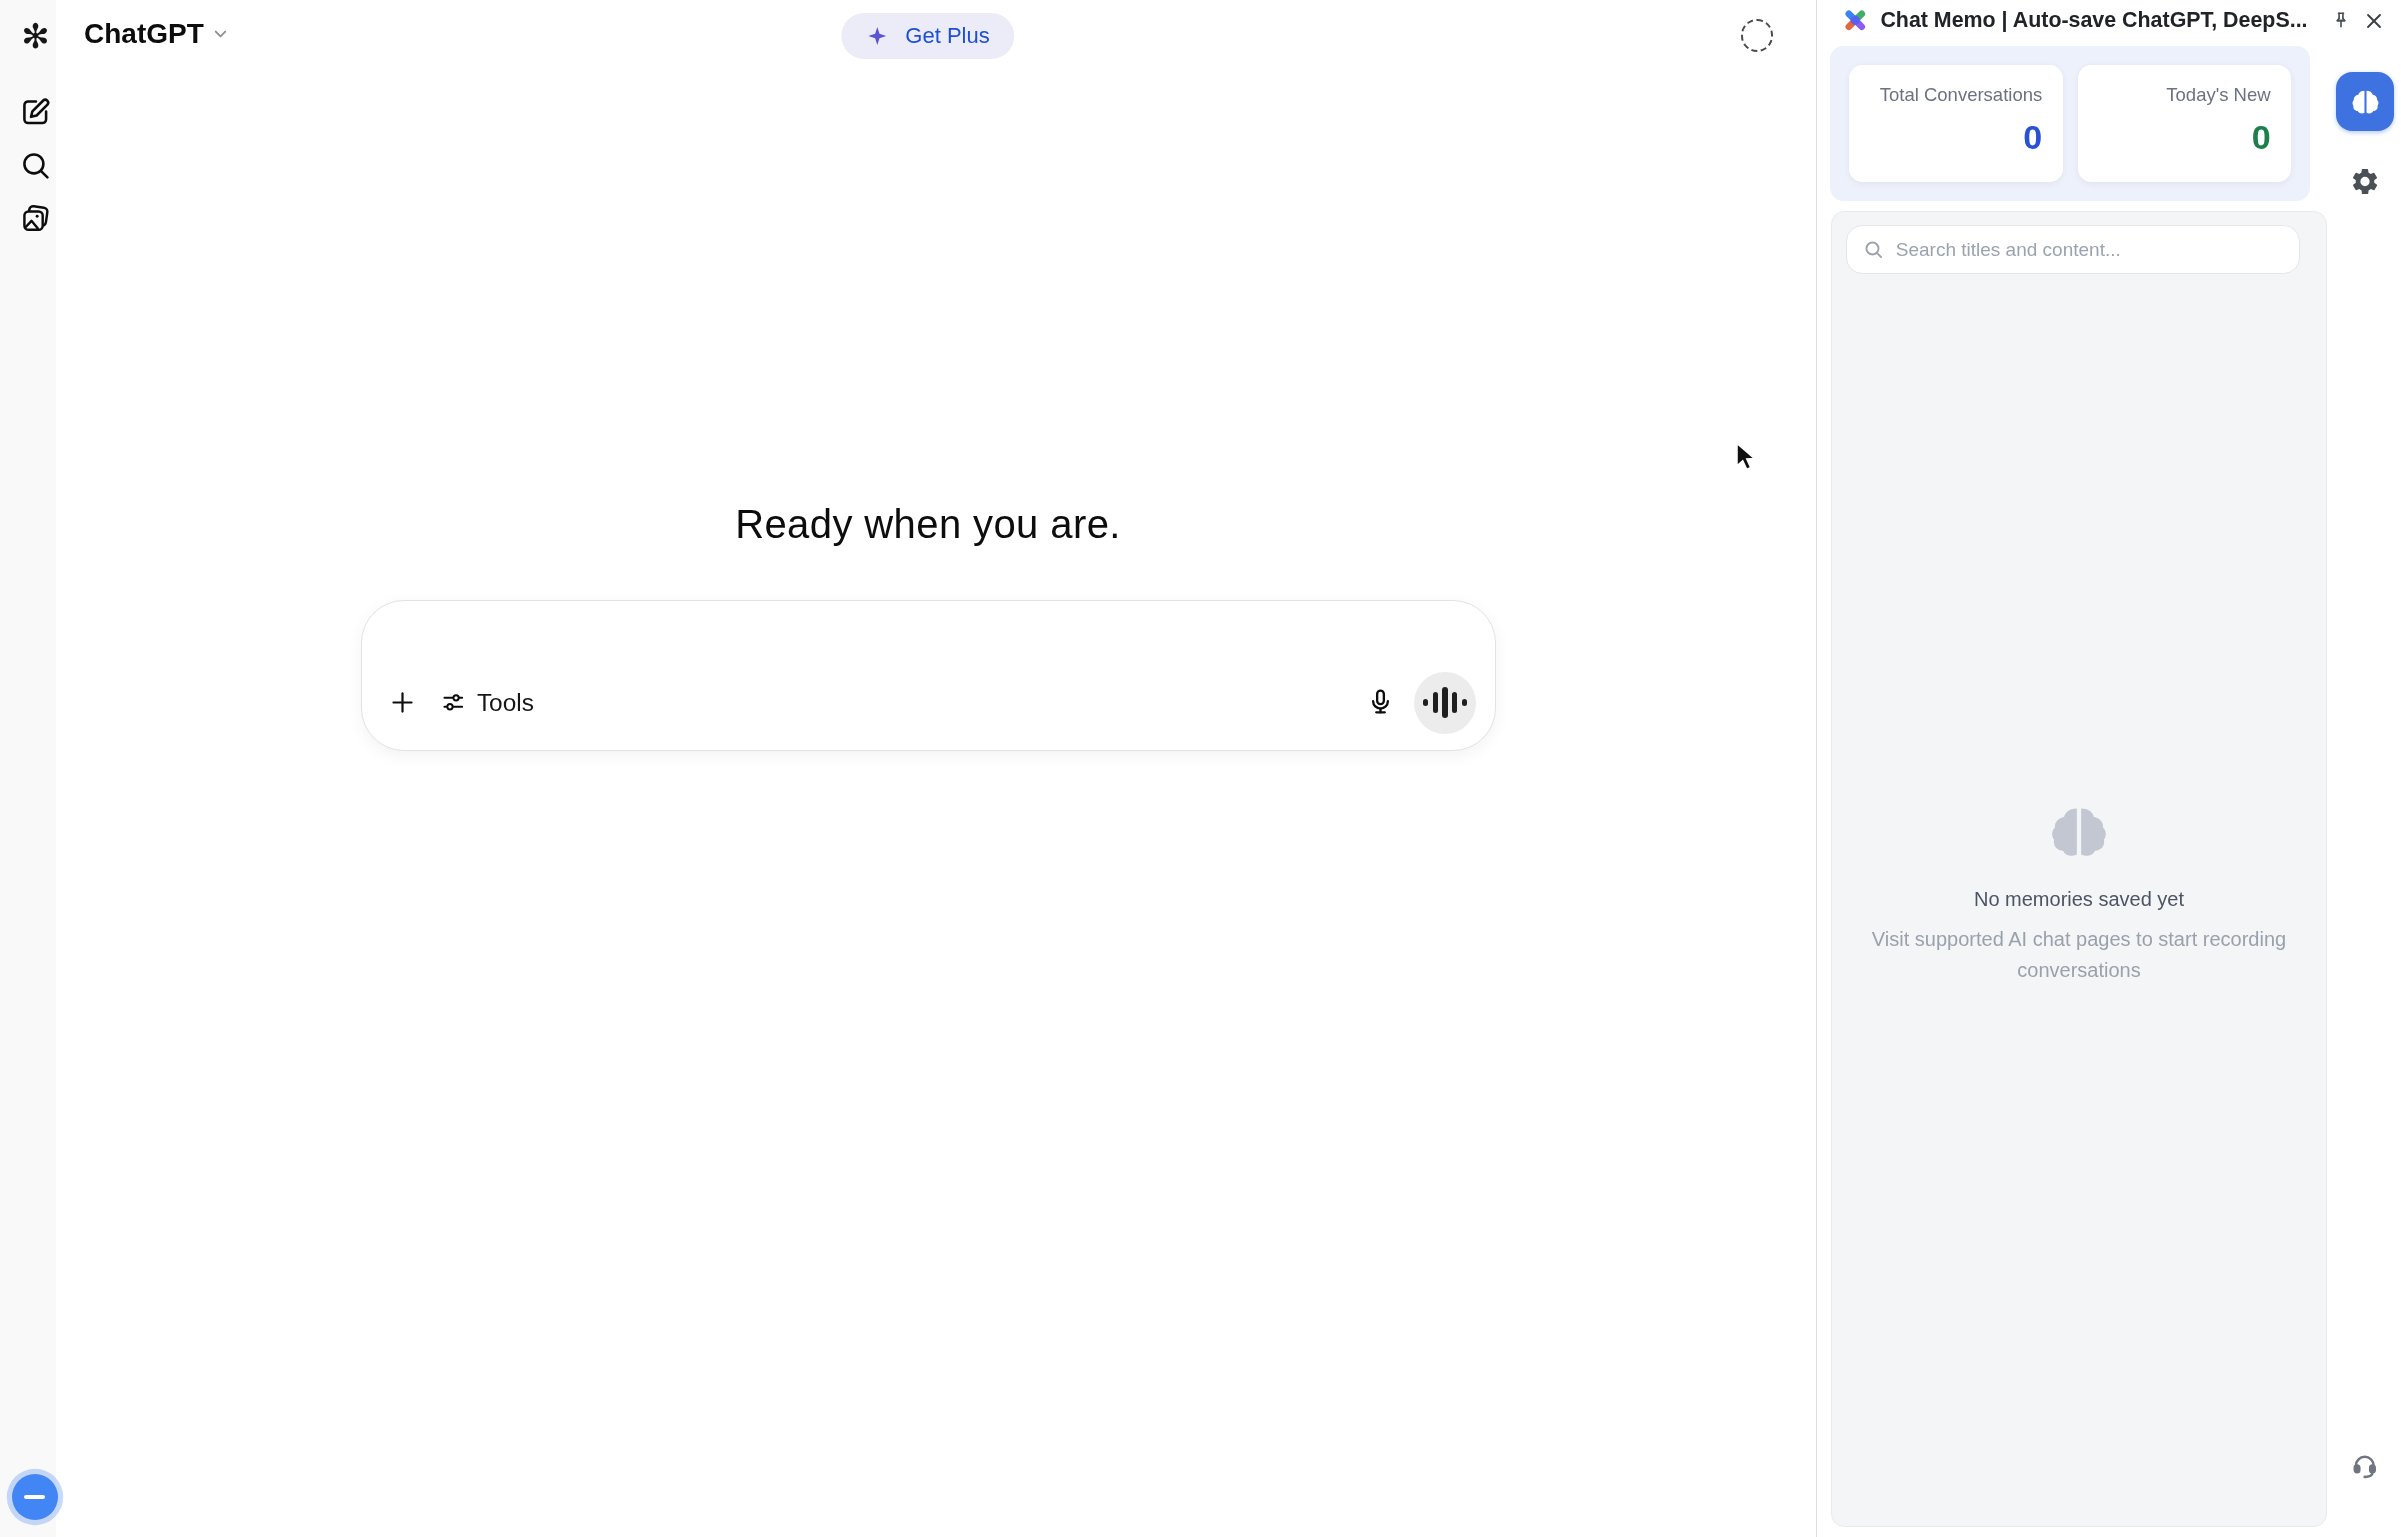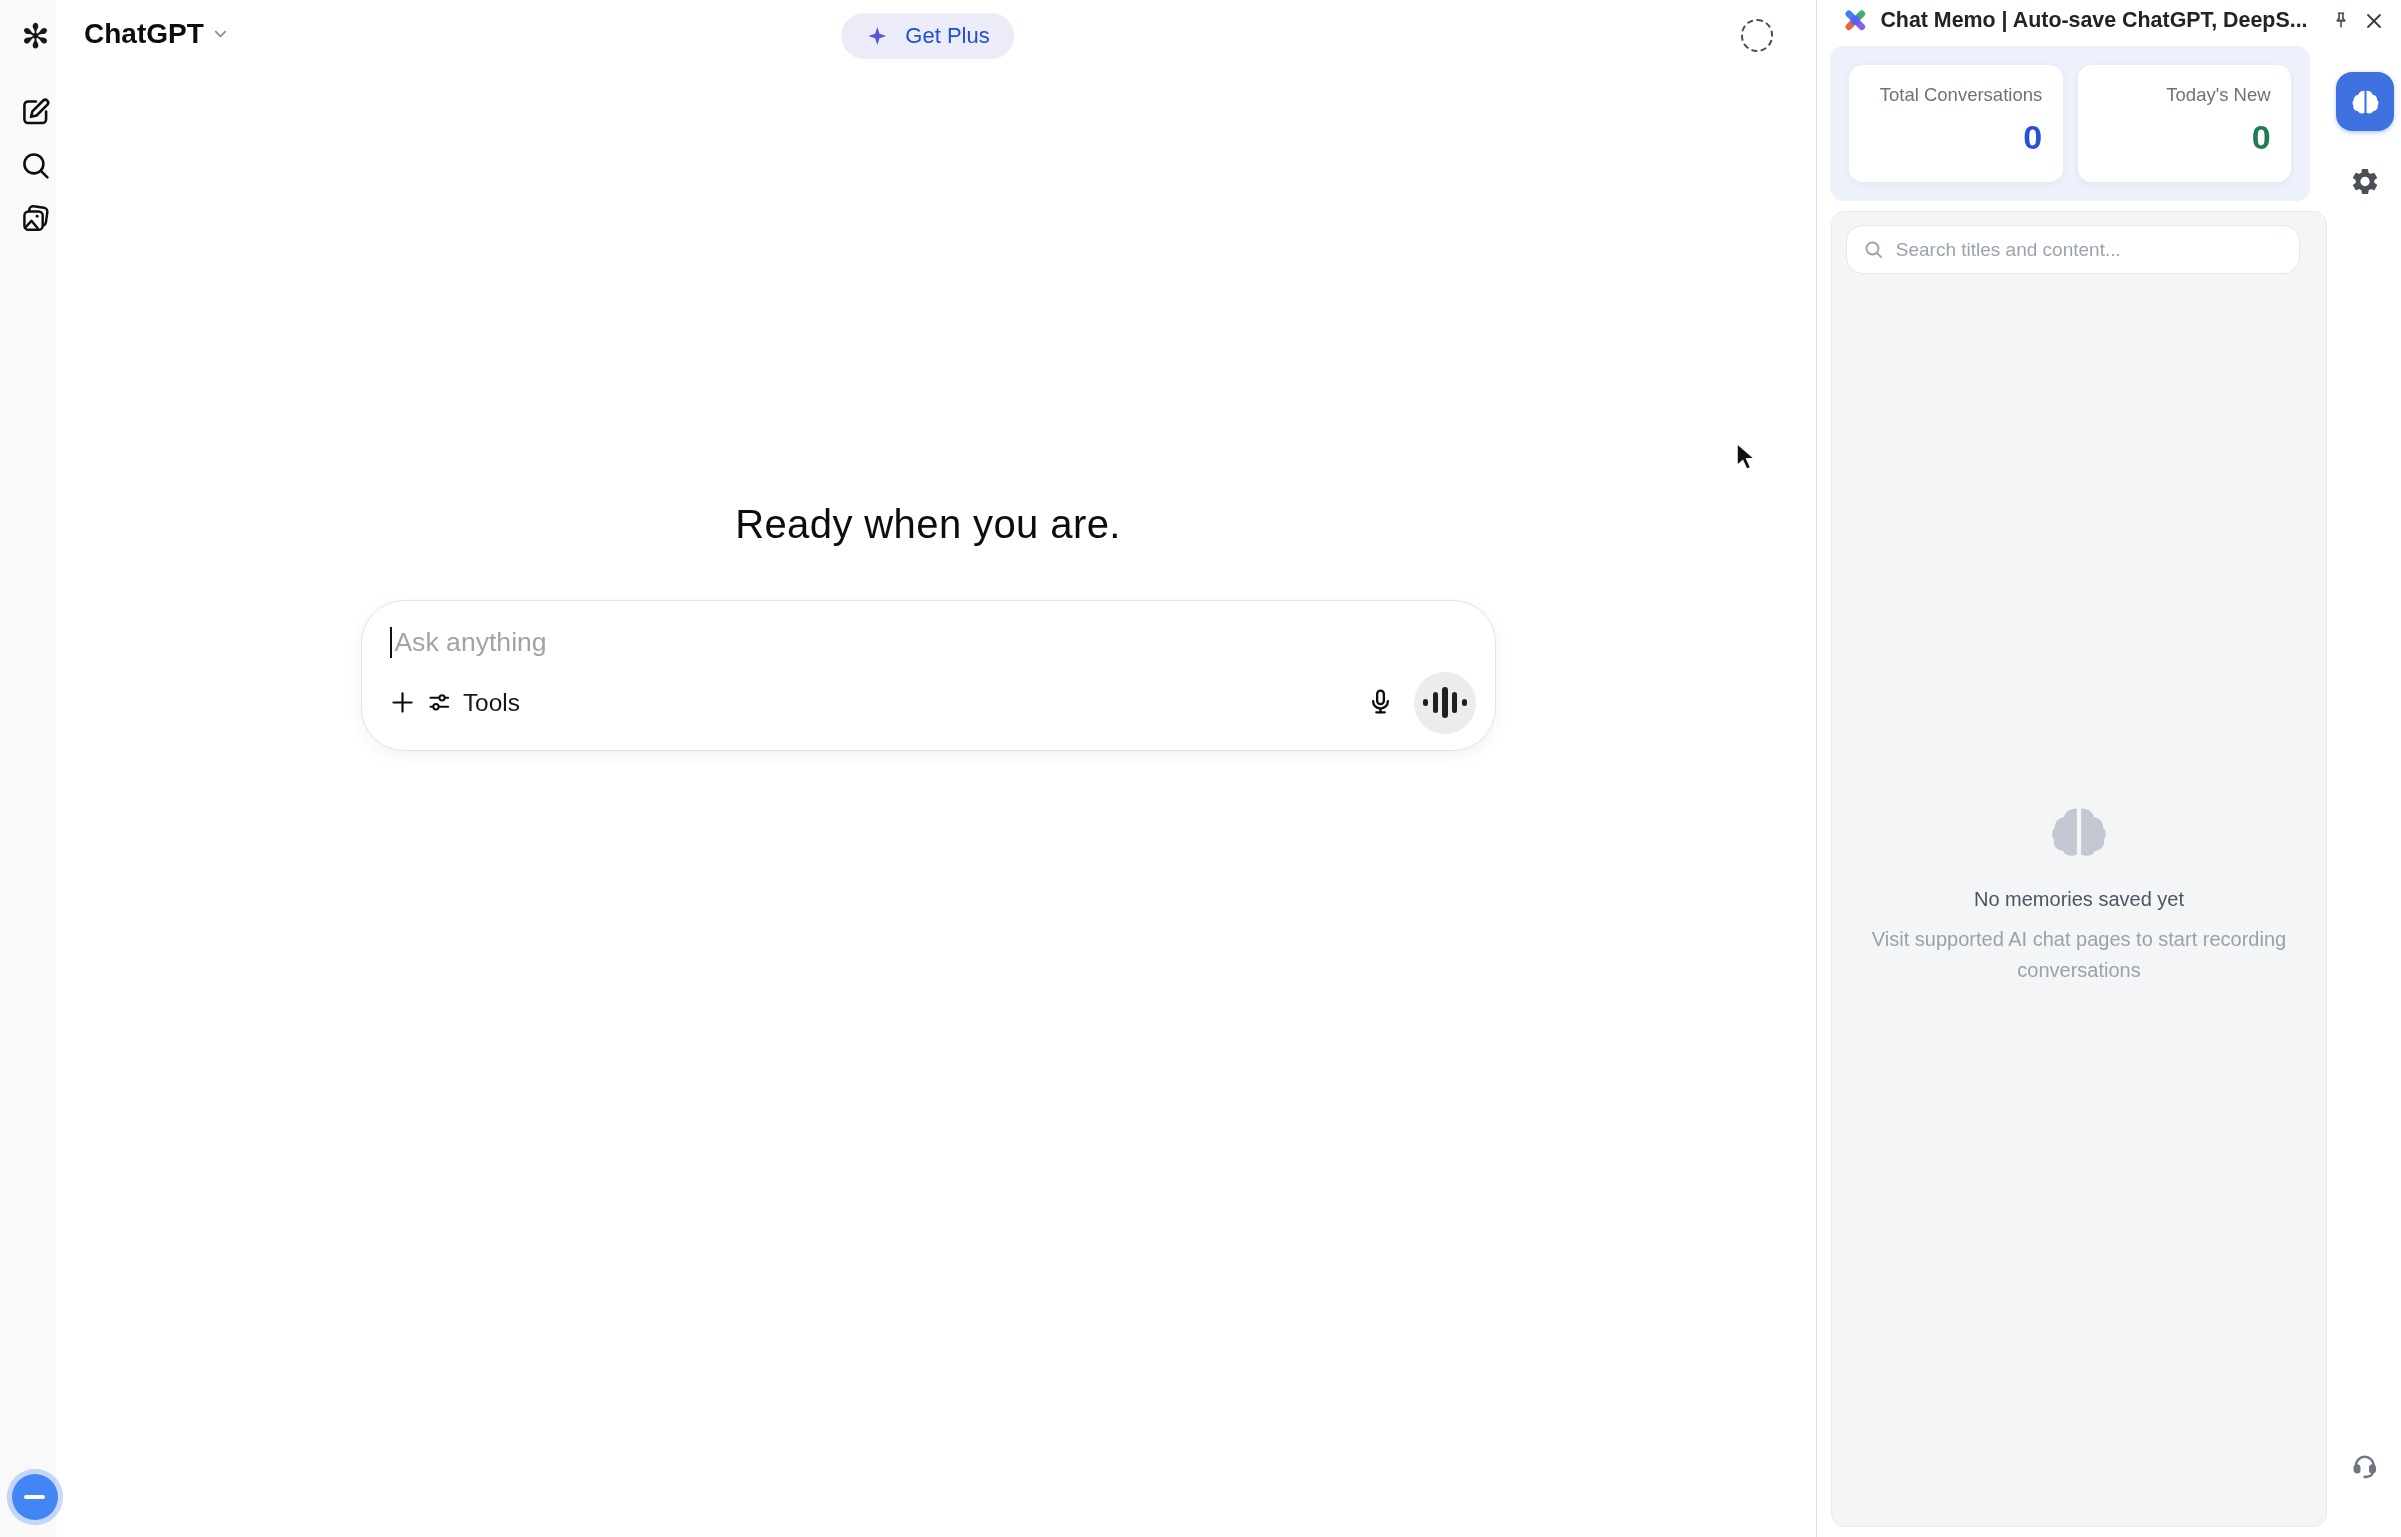--- a/index.html
+++ b/index.html
@@ -35,21 +35,21 @@
     font-size:40px; font-weight:400; color:#0d0d0d; letter-spacing:0.4px; }
 
   #composer { position:absolute; left:305px; top:600px; width:1135px; height:151px;
     background:#fff; border:1.5px solid #e3e3e3; border-radius:43px;
     box-shadow:0 4.4px 16.3px rgba(0,0,0,.05); }
   #composer-input { position:absolute; left:28px; top:22px; right:29.5px; height:38px;
     display:flex; align-items:center; font-size:26.6px; color:#a3a3a3; cursor:text; }
   .caret { width:2.2px; height:31px; background:#111; margin-right:2.2px; }
   #composer-bottom { position:absolute; left:25px; right:19px; bottom:16.3px; height:62px;
     display:flex; align-items:center; }
-  .cb-left { display:flex; align-items:center; gap:8px; }
+  .cb-left { display:flex; align-items:center; gap:22px; }
   .cb-right { margin-left:auto; display:flex; align-items:center; gap:17.7px; }
   .tools-btn { display:flex; align-items:center; gap:10.3px; font-size:24.4px; color:#161616;
     cursor:pointer; }
   .round-btn { width:62px; height:62px; border-radius:50%; background:#ececec; border:none;
     display:flex; align-items:center; justify-content:center; gap:4.4px; cursor:pointer; }
   .wave-bar { width:5.2px; border-radius:3px; background:#1f1f1f; }
 
   
   #mouse-cursor { position:absolute; left:1678px; top:442px; z-index:90; pointer-events:none; }
 
@@ -147,24 +147,20 @@
         <path d="M12 2.2 14.4 9.6 21.8 12 14.4 14.4 12 21.8 9.6 14.4 2.2 12 9.6 9.6Z"></path>
       </svg>
       <span>Get Plus</span>
     </button>
 
     <div id="temp-chat"></div>
 
     <h1 id="greeting">Ready when you are.</h1>
 
     <div id="composer">
-      <div id="composer-input">
-        <span class="caret"></span>
-        <span>Ask anything</span>
-      </div>
       <div id="composer-bottom">
         <div class="cb-left">
           <svg width="31" height="31" viewBox="0 0 24 24" fill="none" stroke="#0d0d0d" stroke-width="1.7" stroke-linecap="round" style="cursor:pointer">
             <line x1="12" y1="5" x2="12" y2="19"></line>
               <line x1="5" y1="12" x2="19" y2="12"></line>
           </svg>
           <div class="tools-btn">
             <svg width="26.6" height="26.6" viewBox="0 0 24 24" fill="none" stroke="#0d0d0d" stroke-width="1.8" stroke-linecap="round">
               <line x1="4" y1="8" x2="20" y2="8"></line>
                 <circle cx="14.5" cy="8" r="2.4" fill="#fff"></circle>

